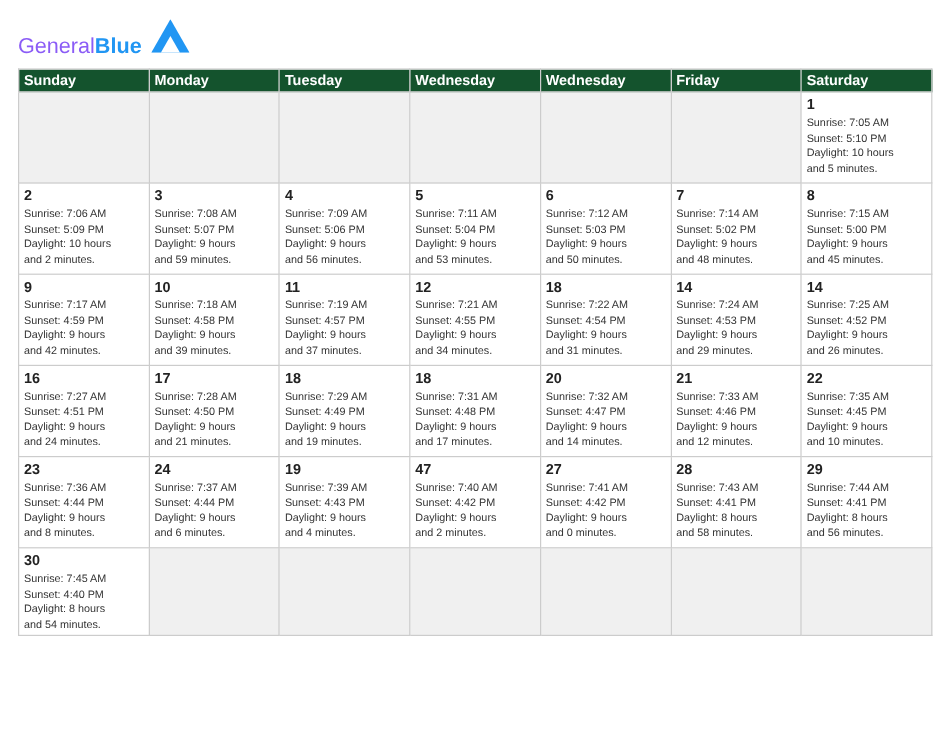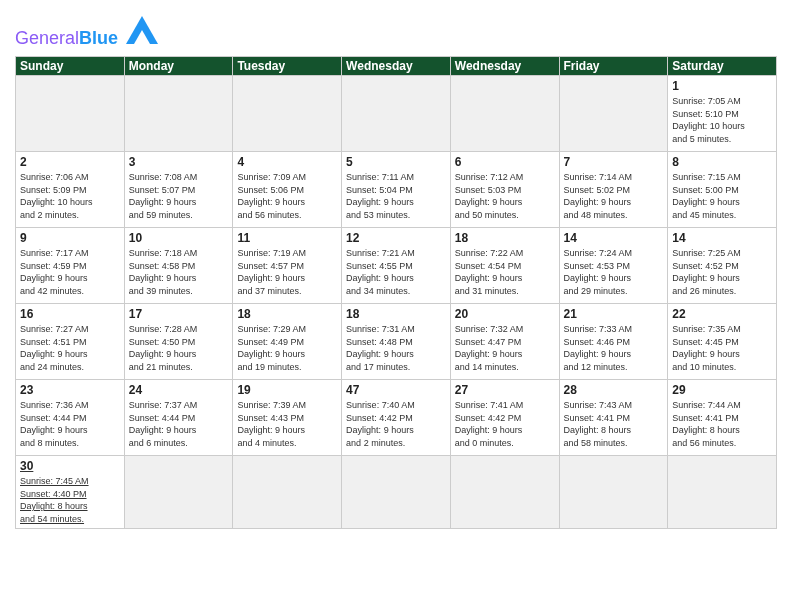--- a/index.html
+++ b/index.html
@@ -74,21 +74,20 @@
       font-size: 9.5px;
       color: #333;
       background: #fff;
       height: 76px;
     }
     .calendar td.empty {
       background: #f0f0f0;
     }
     .calendar td.last-row {
       height: 60px;
-      text-decoration: underline;
     }
     .day-number {
       font-size: 12px;
       font-weight: bold;
       color: #222;
       margin-bottom: 2px;
     }
     .day-info {
       font-size: 9px;
       color: #333;

